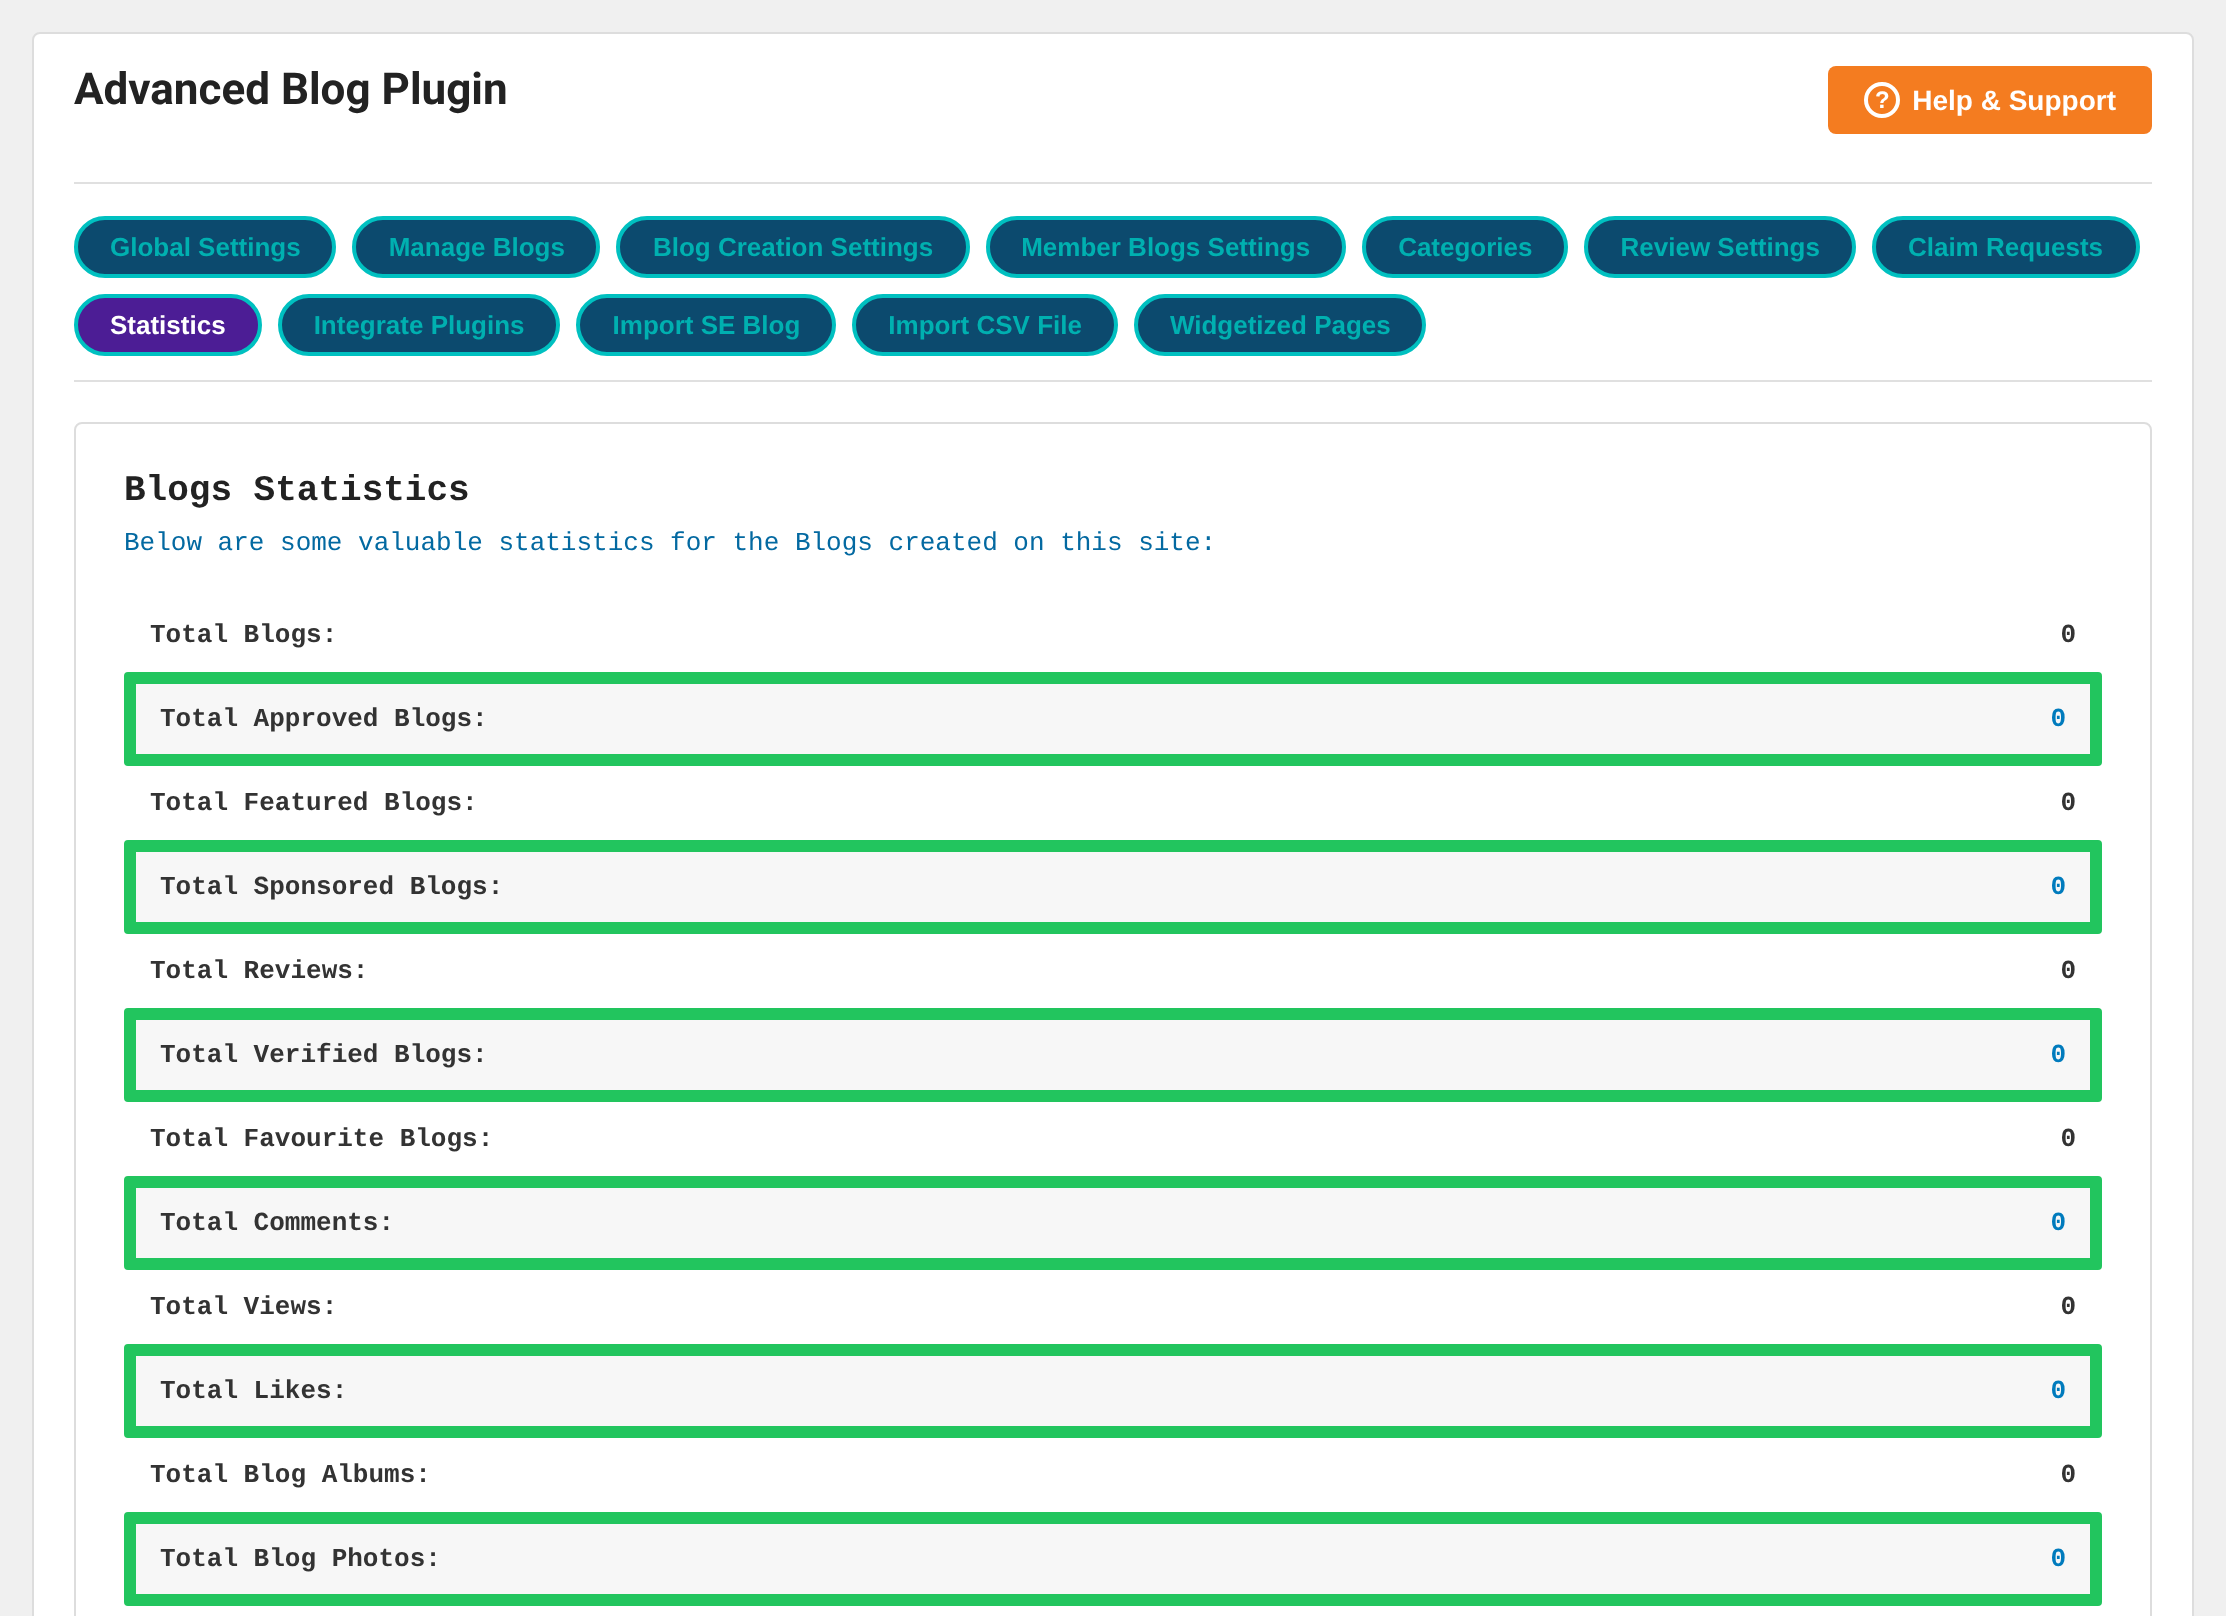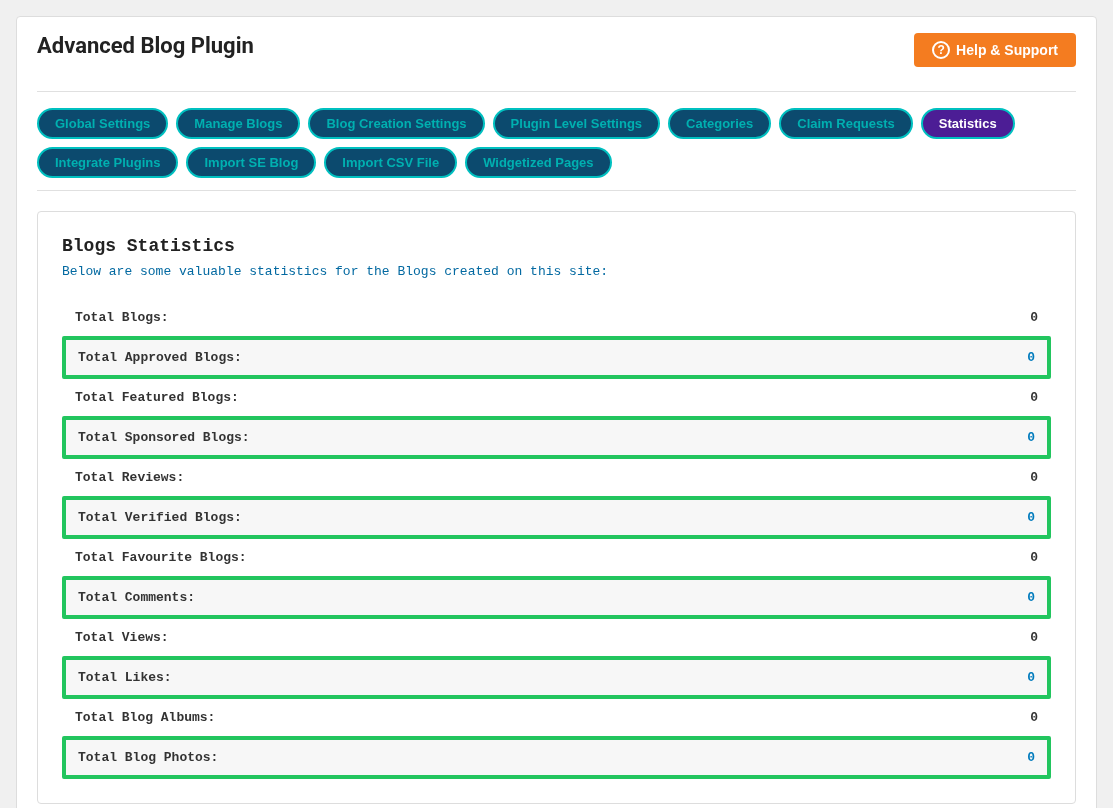--- a/index.html
+++ b/index.html
@@ -96,21 +96,21 @@
     }
     .stats-row {
       display: flex;
       align-items: flex-start;
       justify-content: space-between;
       padding: 10px 12px;
       border: 1px solid transparent;
     }
     .stats-row.shaded {
       background: #f7f7f7;
-      border: 4px solid #22c55e;
+      border: 6px solid #22c55e;
       border-radius: 2px;
     }
     .stats-label {
       font-weight: 700;
       font-size: 13px;
       color: #333;
     }
     .stats-value {
       font-size: 13px;
       font-weight: 600;
@@ -138,22 +138,23 @@
       <span>Help &amp; Support</span>
     </button>
   </div>
 
   <hr class="header-sep">
 
   <nav class="nav-tabs">
   <button class="nav-tab">Global Settings</button>
       <button class="nav-tab">Manage Blogs</button>
       <button class="nav-tab">Blog Creation Settings</button>
-      <button class="nav-tab">Plugin Level Settings</button>
+      <button class="nav-tab">Member Blogs Settings</button>
       <button class="nav-tab">Categories</button>
+      <button class="nav-tab">Review Settings</button>
       <button class="nav-tab">Claim Requests</button>
       <button class="nav-tab active">Statistics</button>
       <button class="nav-tab">Integrate Plugins</button>
       <button class="nav-tab">Import SE Blog</button>
       <button class="nav-tab">Import CSV File</button>
       <button class="nav-tab">Widgetized Pages</button>
     </nav>
 
   <div class="content-area">
     <h2 class="section-title">Blogs Statistics</h2>

